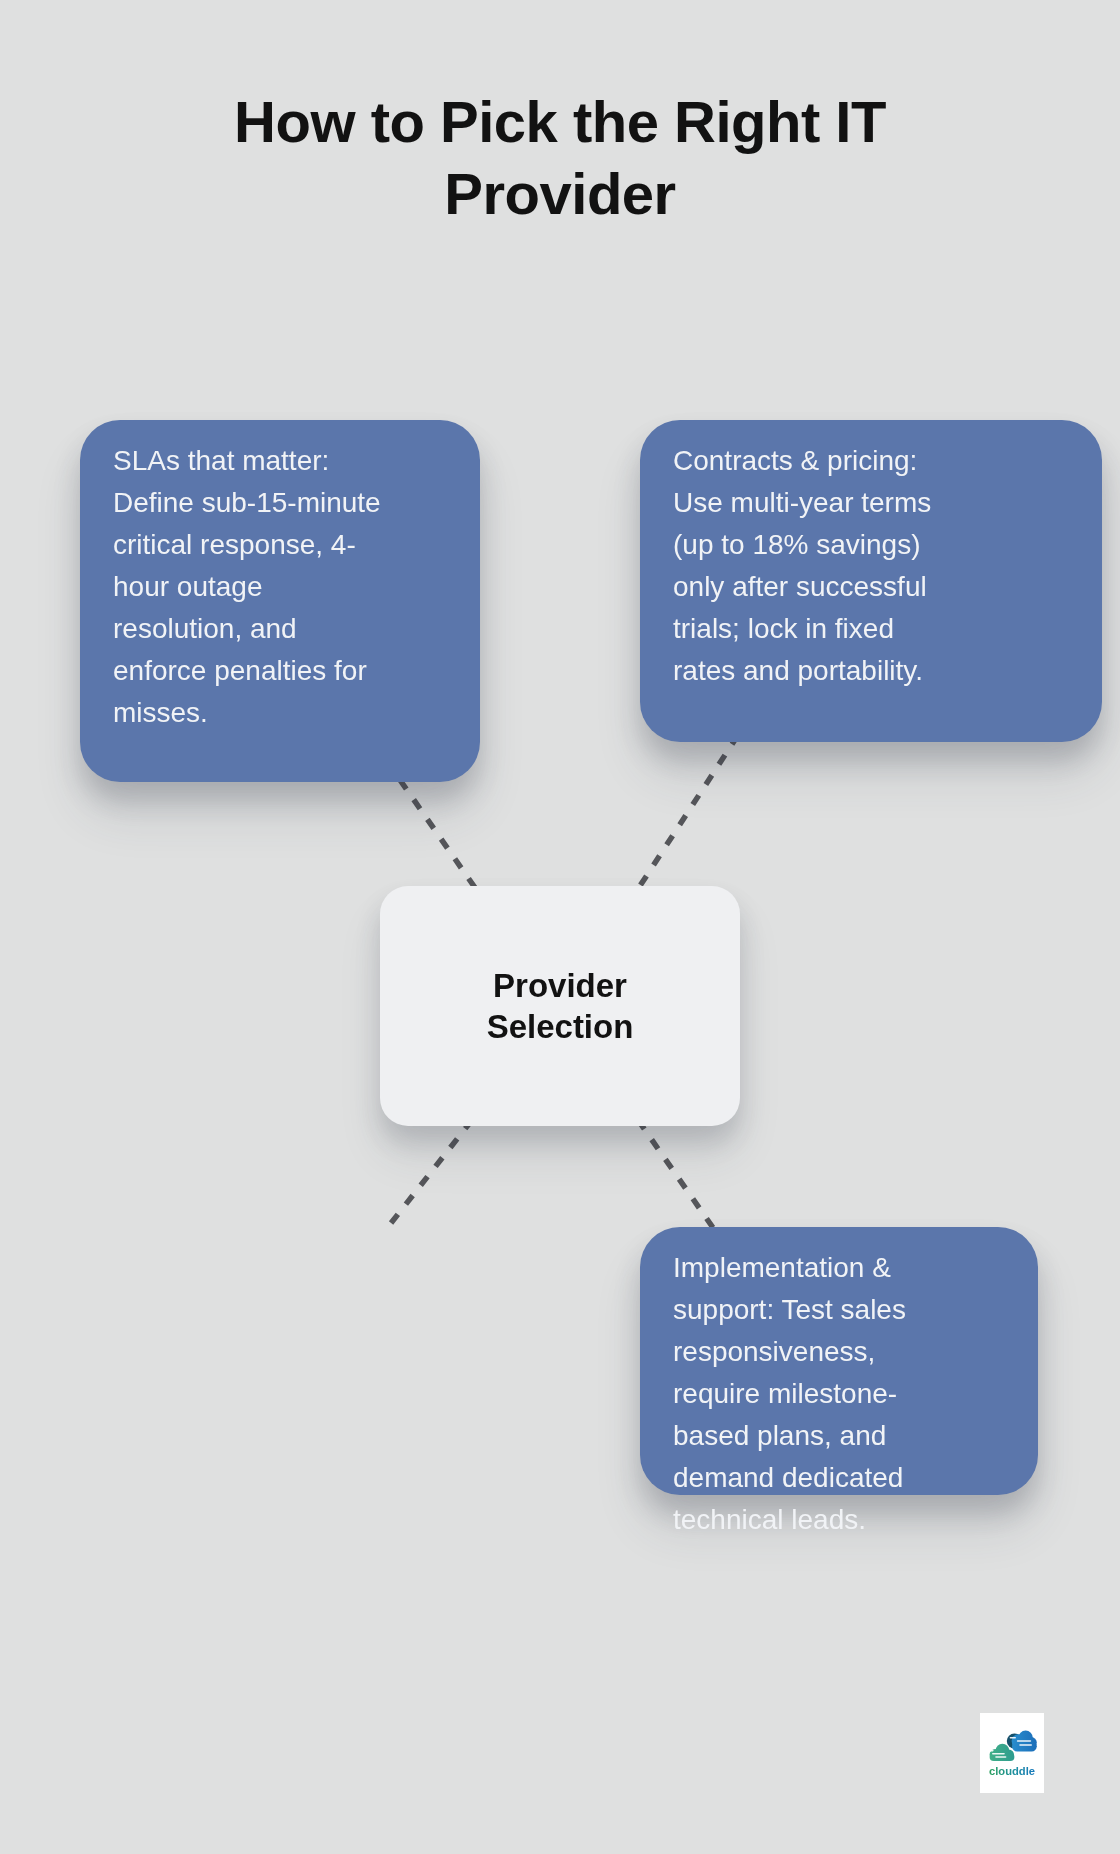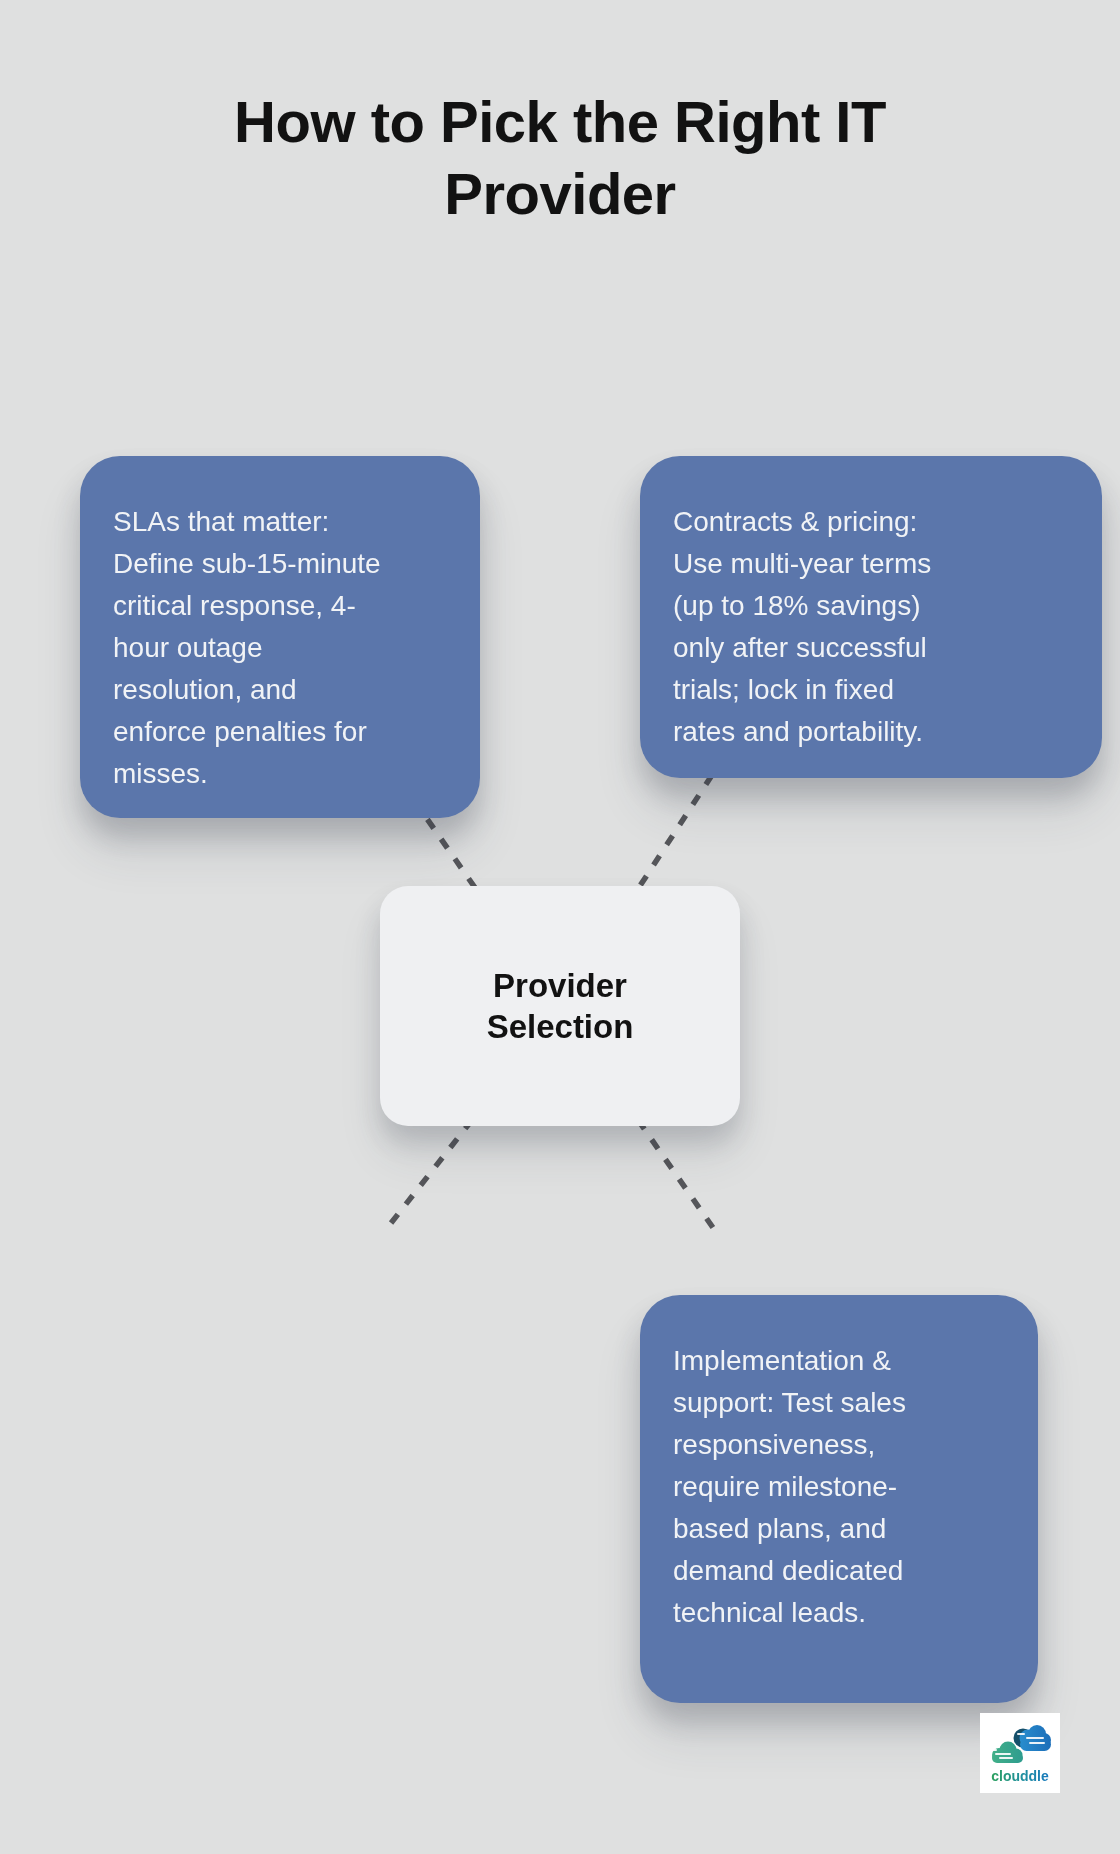--- a/index.html
+++ b/index.html
@@ -28,44 +28,43 @@
 
   .connector-svg{position:absolute;left:0;top:0;width:1120px;height:1854px;pointer-events:none;}
   .connector{stroke:var(--dash);stroke-width:5.5;stroke-dasharray:11 13;fill:none;}
 
   .node{
     position:absolute;
     background:var(--nodeBlue);
     border-radius:40px;
     color:var(--nodeText);
     font-size:28px;line-height:42px;font-weight:400;
-    padding:45px 30px 0 33px;
+    padding:20px 30px 0 33px;
     white-space:pre-line;
     box-shadow:0 18px 26px rgba(50,55,70,.22), 0 34px 48px rgba(50,55,70,.12);
-    margin-top:36px;
   }
   .node-top-left    {left:80px;  top:420px;  width:400px; height:362px;}
   .node-top-right   {left:640px; top:420px;  width:462px; height:322px;}
   .node-bottom-left {left:80px;  top:1227px; width:398px; height:278px;}
-  .node-bottom-right{left:640px; top:1259px; width:398px; height:408px;}
+  .node-bottom-right{left:640px; top:1227px; width:398px; height:268px;}
 
   .center-node{
     position:absolute;left:380px;top:886px;width:360px;height:240px;
     background:var(--centerBg);
     border-radius:28px;
     display:flex;align-items:center;justify-content:center;
     text-align:center;
     font-size:33px;line-height:41px;font-weight:700;
     color:var(--centerText);
     white-space:pre-line;
     box-shadow:0 16px 24px rgba(50,55,70,.18), 0 30px 44px rgba(50,55,70,.10);
   }
 
   .brand-logo{
-    position:absolute;left:980px;top:1713px;width:80px;height:80px;
+    position:absolute;left:980px;top:1713px;width:64px;height:80px;
     background:#ffffff;
     display:flex;align-items:center;justify-content:center;
   }
   .brand-logo svg{width:80px;height:80px;display:block;}
 </style>
 </head>
 <body>
 
 <div class="canvas">
 

